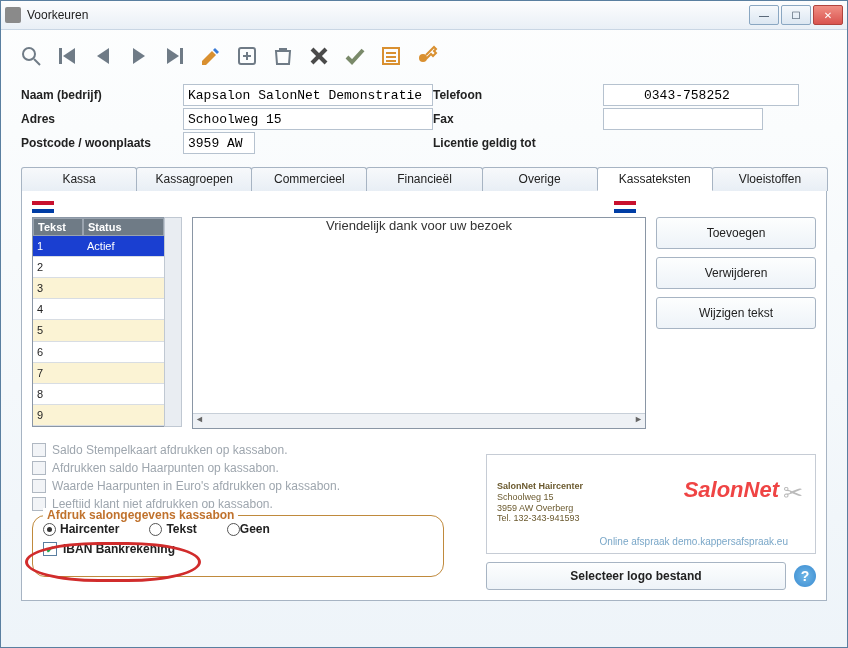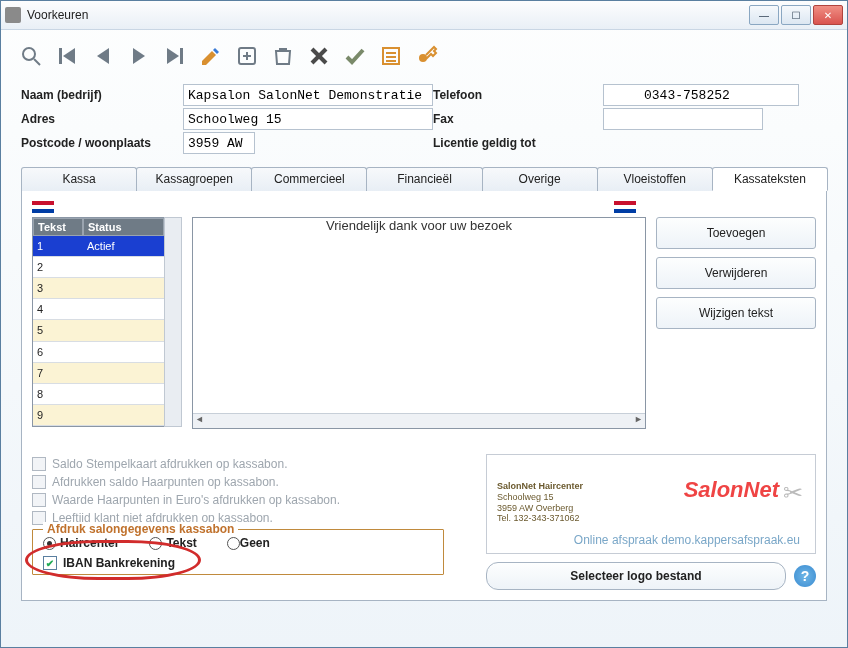--- a/index.html
+++ b/index.html
@@ -30,38 +30,38 @@
 .grid{flex:1;border:1px solid #8a96a5}
 .grid thead th{background:#6f7b86;color:#fff;font-size:11px;text-align:left;padding:2px 4px;border:1px solid #9aa4af}
 .grid tbody td{font-size:11px;padding:2px 4px;height:16px;border-bottom:1px solid #d8dde3}
 .grid tbody tr:nth-child(odd){background:#fbf3d4}
 .grid tbody tr.sel td{background:#1a3fd1;color:#fff}
 .vscroll{width:16px;background:#e9edf2;border:1px solid #c0c8d2;margin-left:-1px}
 .preview{flex:1;border:1px solid #8a96a5;height:210px;display:flex;align-items:flex-start;justify-content:center;color:#333;font-size:13px;position:relative}
 .preview .hscroll{position:absolute;left:0;right:0;bottom:0;height:14px;background:#eef1f5;border-top:1px solid #c7cfd8;display:flex;justify-content:space-between;font-size:9px;color:#666;padding:0 2px}
 .side-btns{width:160px;display:flex;flex-direction:column;gap:8px}
 .side-btn{height:30px;border:1px solid #a7b4c3;border-radius:3px;background:linear-gradient(#fdfefe,#eef3f8);text-align:center;line-height:30px;font-size:12px}
-.checks{margin-top:28px}
+.checks{margin-top:14px}
 .checkrow{display:flex;align-items:center;gap:6px;color:#9ea6ae;margin:4px 0;font-size:12px}
 .checkrow .cb{width:12px;height:12px;border:1px solid #b0b8c2;background:#f2f4f7}
-.groupbox{border:1px solid #c08a3d;border-radius:1px;padding:6px 10px 4px 10px;position:relative;width:390px}
+.groupbox{border:1px solid #c08a3d;border-radius:13px;padding:6px 10px 20px 10px;position:relative;width:390px}
 .groupbox .legend{position:absolute;top:-8px;left:10px;background:#fff;padding:0 4px;color:#c0722d;font-weight:bold;font-size:12px}
 .radios{display:flex;gap:30px;align-items:center}
 .radio-dot{width:11px;height:11px;border:1px solid #555;border-radius:50%;display:inline-flex;align-items:center;justify-content:center}
 .radio-dot.checked::after{content:"";width:5px;height:5px;background:#333;border-radius:50%}
 .iban-row{display:flex;align-items:center;gap:6px;margin-top:6px;font-weight:bold}
 .iban-row .cb{width:12px;height:12px;border:1px solid #5a7fa0;background:#fff;display:inline-flex;align-items:center;justify-content:center;font-size:10px;color:#2a5}
 .circle{position:absolute;border:3px solid #d12c2c;border-radius:50%/60%;width:170px;height:34px}
 .right-lower{position:absolute;right:10px;bottom:10px;width:330px}
 .logo-preview{border:1px solid #c6ccd5;height:100px;margin-bottom:8px;padding:6px 10px;box-sizing:border-box;font-size:9px;color:#6b5a2f;position:relative;background:#fff}
 .logo-preview .brand{position:absolute;right:36px;top:22px;color:#ef4444;font-size:22px;font-weight:bold;font-style:italic}
 .logo-preview .griffe{position:absolute;right:6px;top:24px;width:26px;height:26px;color:#bbb;font-size:24px}
-.logo-preview .sub{position:absolute;right:15px;bottom:6px;color:#7aa7c8;font-size:12px}
+.logo-preview .sub{position:absolute;right:27px;bottom:6px;color:#7aa7c8;font-size:10px}
 .sel-logo{display:flex;gap:8px;align-items:center}
-.sel-logo .btn{flex:1;height:26px;border:1px solid #a7b4c3;border-radius:12px;background:linear-gradient(#fdfefe,#eef3f8);text-align:center;line-height:26px;font-weight:bold;font-size:12px}
+.sel-logo .btn{flex:1;height:26px;border:1px solid #a7b4c3;border-radius:3px;background:linear-gradient(#fdfefe,#eef3f8);text-align:center;line-height:26px;font-weight:bold;font-size:12px}
 .help{width:22px;height:22px;border-radius:50%;background:radial-gradient(#6fb6e6,#3a8bd1);color:#fff;display:flex;align-items:center;justify-content:center;font-weight:bold;font-size:14px}
 </style>
 </head>
 <body>
 
 <div class="window">
 
   <div class="titlebar">
     <span class="tb-icon"></span>
     <span class="title">Voorkeuren</span>
@@ -178,22 +178,22 @@
       </div>
     </div>
   </div>
 
   <div class="tabs">
     <div class="tab">Kassa</div>
     <div class="tab">Kassagroepen</div>
     <div class="tab">Commercieel</div>
     <div class="tab">Financieël</div>
     <div class="tab">Overige</div>
+    <div class="tab active">Kassateksten</div>
     <div class="tab">Vloeistoffen</div>
-    <div class="tab active">Kassateksten</div>
   </div>
 
   <div class="tab-body">
 
     <div class="flagbar">
       <span class="flag"></span>
       <span style="flex:1"></span>
       <span class="flag" style="margin-right:180px"></span>
     </div>
 
@@ -305,21 +305,21 @@
       </div>
       <span class="circle" style="left:-8px;bottom:-6px"></span>
     </div>
 
     <div class="right-lower">
       <div class="logo-preview">
         <div style="margin-top:20px;line-height:1.2">
           <div style="font-weight:bold">SalonNet Haircenter</div>
           <div>Schoolweg 15</div>
           <div>3959 AW  Overberg</div>
-          <div>Tel. 132-343-371062</div>
+          <div>Tel. 132-343-941593</div>
         </div>
         <span class="brand">SalonNet</span>
         <span class="griffe">✂</span>
         <span class="sub">Online afspraak demo.kappersafspraak.eu</span>
       </div>
       <div class="sel-logo">
         <div class="btn">Selecteer logo bestand</div>
         <div class="help">?</div>
       </div>
     </div>

